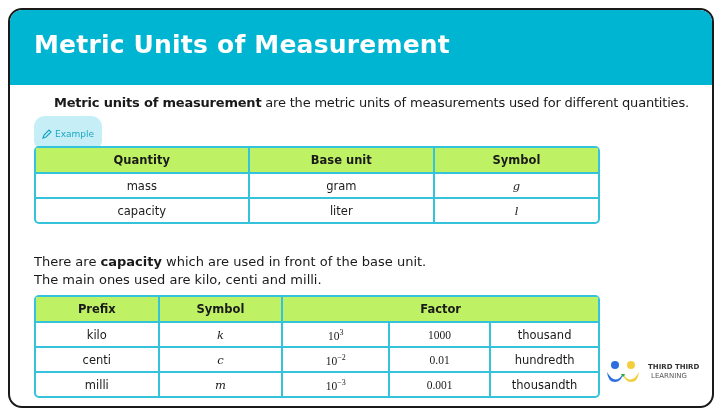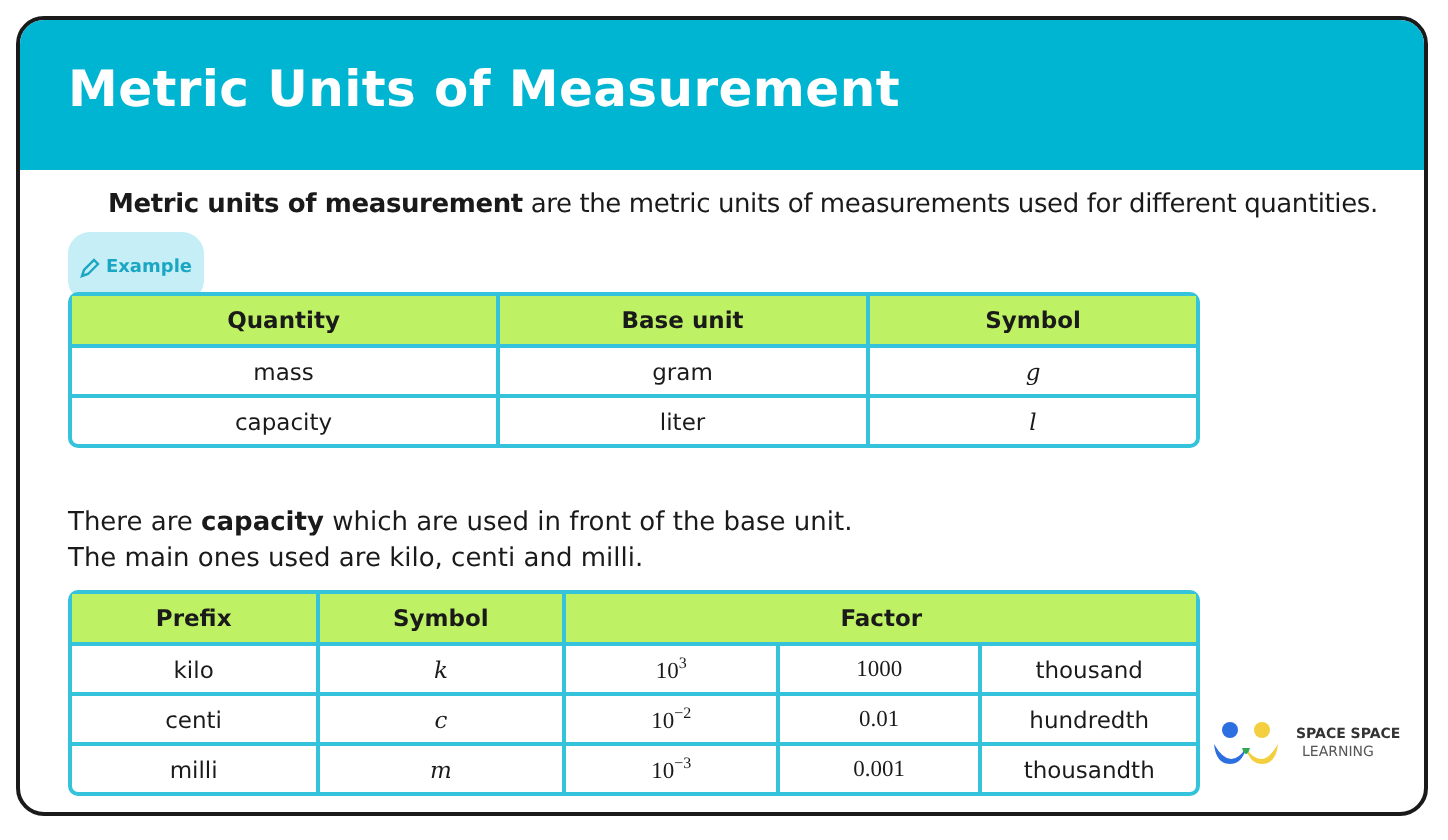--- a/index.html
+++ b/index.html
@@ -2,21 +2,21 @@
 <html><head>
 <meta charset="utf-8">
 <style>
   html,body{margin:0;padding:0;}
   body{width:724px;height:420px;background:#fff;position:relative;overflow:hidden;font-family:"DejaVu Sans",sans-serif;}
   .card{position:absolute;left:8px;top:8px;width:706px;height:400px;border:2px solid #1a1a1a;border-radius:14px;background:#fff;overflow:hidden;box-sizing:border-box;padding-left:20px;}
   .header{position:absolute;left:0;top:0;width:100%;height:75px;background:#00b5d2;}
   .title{position:absolute;left:24px;top:20px;color:#fff;font-size:25px;font-weight:bold;letter-spacing:0.2px;}
   .intro{position:absolute;left:24px;top:85px;font-size:13px;color:#1a1a1a;white-space:nowrap;letter-spacing:-0.2px;margin-left:20px;}
   .intro b{font-weight:bold;}
-  .example{position:absolute;left:24px;top:106px;height:35px;width:68px;border-radius:11px;background:#c6eef6;color:#1ba7c4;font-size:9px;font-weight:bold;display:flex;align-items:center;justify-content:center;gap:3px;}
+  .example{position:absolute;left:24px;top:106px;height:35px;width:68px;border-radius:11px;background:#c6eef6;color:#1ba7c4;font-size:9px;font-weight:normal;display:flex;align-items:center;justify-content:center;gap:3px;}
   table{border-collapse:separate;border-spacing:0;position:absolute;border:2px solid #35c3dc;border-radius:5px;font-size:11.5px;color:#1a1a1a;}
   table th{background:#bef264;font-weight:bold;height:22px;border-right:2px solid #35c3dc;}
   table td{height:21px;border-right:2px solid #35c3dc;border-top:2px solid #35c3dc;text-align:center;}
   table tr > *:last-child{border-right:none;}
   .math{font-family:"DejaVu Serif",serif;font-style:italic;}
   .num{font-family:Liberation Serif, serif;}
   .t1{left:24px;top:136px;width:566px;}
   .t2{left:24px;top:285px;width:566px;}
   .p2{position:absolute;left:24px;top:243px;font-size:13px;color:#1a1a1a;line-height:18px;white-space:nowrap;}
   .logo{position:absolute;left:596px;top:350px;display:flex;align-items:center;gap:8px;}
@@ -98,17 +98,17 @@
 
   <div class="logo">
     <svg width="34" height="24" viewBox="0 0 34 24">
       <circle cx="9" cy="5" r="4" fill="#2b6fe0"></circle>
       <circle cx="25" cy="5" r="4" fill="#f3cf3f"></circle>
       <path d="M1 12 Q9 26 17 14 Q15 22 9 22 Q2 22 1 12 Z" fill="#2b6fe0"></path>
       <path d="M33 12 Q25 26 17 14 Q19 22 25 22 Q32 22 33 12 Z" fill="#f3cf3f"></path>
       <path d="M15 14 Q17 20 19 14 Z" fill="#31a853"></path>
     </svg>
     <div class="logo-text">
-      <span>SPACE SPACE</span><br>
+      <span>THIRD THIRD</span><br>
       <span>LEARNING</span>
     </div>
   </div>
 </div>
 
 </body></html>

